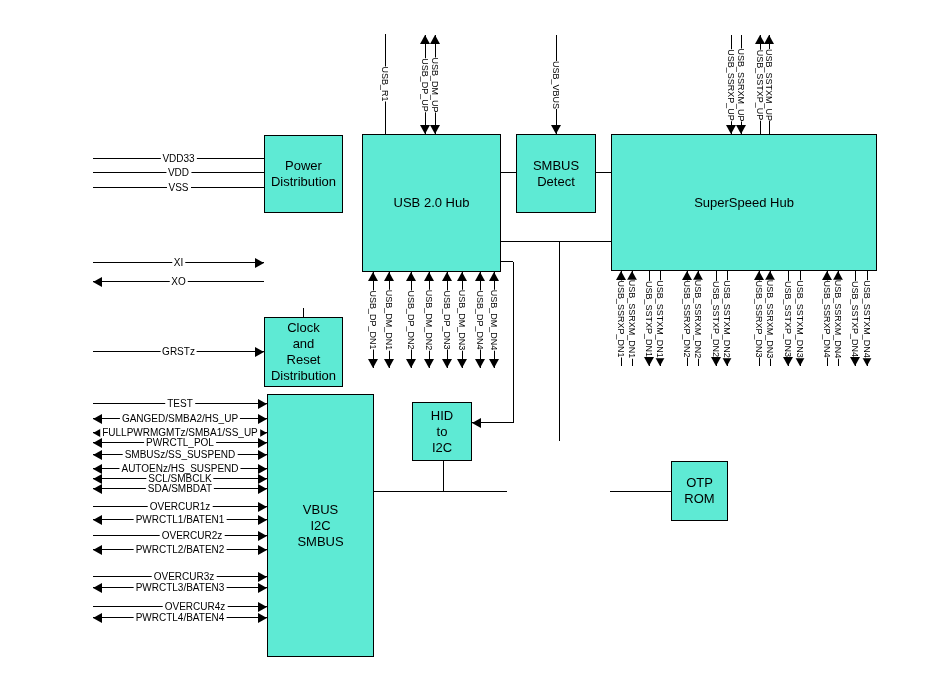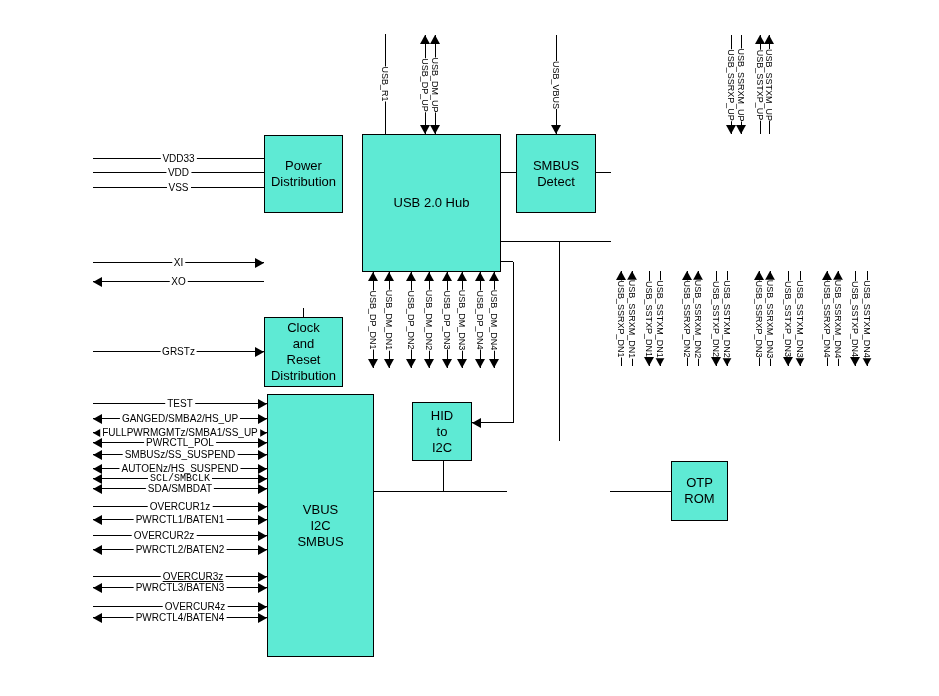--- a/index.html
+++ b/index.html
@@ -33,20 +33,23 @@
       <div>VBUS</div>
       <div>I2C</div>
       <div>SMBUS</div>
     </div>
     <div class="block" style="left: 362px; top: 134px; width: 139px; height: 138px; color: rgb(0, 0, 0);">
       <div>USB 2.0 Hub</div>
     </div>
     <div class="block" style="left: 516px; top: 134px; width: 80px; height: 79px; color: rgb(0, 0, 0);">
       <div>SMBUS</div>
       <div>Detect</div>
+    </div>
+    <div class="block" style="left: 611px; top: 134px; width: 266px; height: 137px; color: rgb(0, 0, 0);">
+      <div>SuperSpeed Hub</div>
     </div>
     <div class="block" style="left: 412px; top: 402px; width: 60px; height: 59px; color: rgb(0, 0, 0);">
       <div>HID</div>
       <div>to</div>
       <div>I2C</div>
     </div>
     <div class="block" style="left: 671px; top: 461px; width: 57px; height: 60px; color: rgb(0, 0, 0);">
       <div>OTP</div>
       <div>ROM</div>
     </div>
@@ -84,42 +87,42 @@
     <div class="arr" style="left: 258px; top: 450px; border-left: 9px solid rgb(0, 0, 0); border-top: 5px solid transparent; border-bottom: 5px solid transparent;"></div>
     <div class="arr" style="left: 93px; top: 450px; border-right: 9px solid rgb(0, 0, 0); border-top: 5px solid transparent; border-bottom: 5px solid transparent;"></div>
     <div class="hlabel" style="left: 180px; top: 455px;">SMBUSz/SS_SUSPEND</div>
     <div class="hline" style="left: 93px; top: 468px; width: 174px; height: 1px;"></div>
     <div class="arr" style="left: 258px; top: 464px; border-left: 9px solid rgb(0, 0, 0); border-top: 5px solid transparent; border-bottom: 5px solid transparent;"></div>
     <div class="arr" style="left: 93px; top: 464px; border-right: 9px solid rgb(0, 0, 0); border-top: 5px solid transparent; border-bottom: 5px solid transparent;"></div>
     <div class="hlabel" style="left: 180px; top: 469px;">AUTOENz/HS_SUSPEND</div>
     <div class="hline" style="left: 93px; top: 478px; width: 174px; height: 1px;"></div>
     <div class="arr" style="left: 258px; top: 474px; border-left: 9px solid rgb(0, 0, 0); border-top: 5px solid transparent; border-bottom: 5px solid transparent;"></div>
     <div class="arr" style="left: 93px; top: 474px; border-right: 9px solid rgb(0, 0, 0); border-top: 5px solid transparent; border-bottom: 5px solid transparent;"></div>
-    <div class="hlabel" style="left: 180px; top: 479px; font-family: Liberation Mono, monospace;">SCL/SMBCLK</div>
+    <div class="hlabel" style="left: 180px; top: 479px;">SCL/SMBCLK</div>
     <div class="hline" style="left: 93px; top: 488px; width: 174px; height: 1px;"></div>
     <div class="arr" style="left: 258px; top: 484px; border-left: 9px solid rgb(0, 0, 0); border-top: 5px solid transparent; border-bottom: 5px solid transparent;"></div>
     <div class="arr" style="left: 93px; top: 484px; border-right: 9px solid rgb(0, 0, 0); border-top: 5px solid transparent; border-bottom: 5px solid transparent;"></div>
     <div class="hlabel" style="left: 180px; top: 489px;">SDA/SMBDAT</div>
     <div class="hline" style="left: 93px; top: 506px; width: 174px; height: 1px;"></div>
     <div class="arr" style="left: 258px; top: 502px; border-left: 9px solid rgb(0, 0, 0); border-top: 5px solid transparent; border-bottom: 5px solid transparent;"></div>
     <div class="hlabel" style="left: 180px; top: 507px; text-align: right;">OVERCUR1z</div>
     <div class="hline" style="left: 93px; top: 519px; width: 174px; height: 1px;"></div>
     <div class="arr" style="left: 258px; top: 515px; border-left: 9px solid rgb(0, 0, 0); border-top: 5px solid transparent; border-bottom: 5px solid transparent;"></div>
     <div class="arr" style="left: 93px; top: 515px; border-right: 9px solid rgb(0, 0, 0); border-top: 5px solid transparent; border-bottom: 5px solid transparent;"></div>
     <div class="hlabel" style="left: 180px; top: 520px;">PWRCTL1/BATEN1</div>
     <div class="hline" style="left: 93px; top: 535px; width: 174px; height: 1px;"></div>
     <div class="arr" style="left: 258px; top: 531px; border-left: 9px solid rgb(0, 0, 0); border-top: 5px solid transparent; border-bottom: 5px solid transparent;"></div>
-    <div class="hlabel" style="left: 164px; top: 536px;">OVERCUR2z</div>
+    <div class="hlabel" style="left: 192px; top: 536px;">OVERCUR2z</div>
     <div class="hline" style="left: 93px; top: 549px; width: 174px; height: 1px;"></div>
     <div class="arr" style="left: 258px; top: 545px; border-left: 9px solid rgb(0, 0, 0); border-top: 5px solid transparent; border-bottom: 5px solid transparent;"></div>
     <div class="arr" style="left: 93px; top: 545px; border-right: 9px solid rgb(0, 0, 0); border-top: 5px solid transparent; border-bottom: 5px solid transparent;"></div>
     <div class="hlabel" style="left: 180px; top: 550px;">PWRCTL2/BATEN2</div>
     <div class="hline" style="left: 93px; top: 576px; width: 174px; height: 1px;"></div>
     <div class="arr" style="left: 258px; top: 572px; border-left: 9px solid rgb(0, 0, 0); border-top: 5px solid transparent; border-bottom: 5px solid transparent;"></div>
-    <div class="hlabel" style="left: 193px; top: 577px; text-decoration: underline;">OVERCUR3z</div>
+    <div class="hlabel" style="left: 184px; top: 577px;">OVERCUR3z</div>
     <div class="hline" style="left: 93px; top: 587px; width: 174px; height: 1px;"></div>
     <div class="arr" style="left: 258px; top: 583px; border-left: 9px solid rgb(0, 0, 0); border-top: 5px solid transparent; border-bottom: 5px solid transparent;"></div>
     <div class="arr" style="left: 93px; top: 583px; border-right: 9px solid rgb(0, 0, 0); border-top: 5px solid transparent; border-bottom: 5px solid transparent;"></div>
     <div class="hlabel" style="left: 180px; top: 588px;">PWRCTL3/BATEN3</div>
     <div class="hline" style="left: 93px; top: 606px; width: 174px; height: 1px;"></div>
     <div class="arr" style="left: 258px; top: 602px; border-left: 9px solid rgb(0, 0, 0); border-top: 5px solid transparent; border-bottom: 5px solid transparent;"></div>
     <div class="hlabel" style="left: 195px; top: 607px;">OVERCUR4z</div>
     <div class="hline" style="left: 93px; top: 617px; width: 174px; height: 1px;"></div>
     <div class="arr" style="left: 258px; top: 613px; border-left: 9px solid rgb(0, 0, 0); border-top: 5px solid transparent; border-bottom: 5px solid transparent;"></div>
     <div class="arr" style="left: 93px; top: 613px; border-right: 9px solid rgb(0, 0, 0); border-top: 5px solid transparent; border-bottom: 5px solid transparent;"></div>

